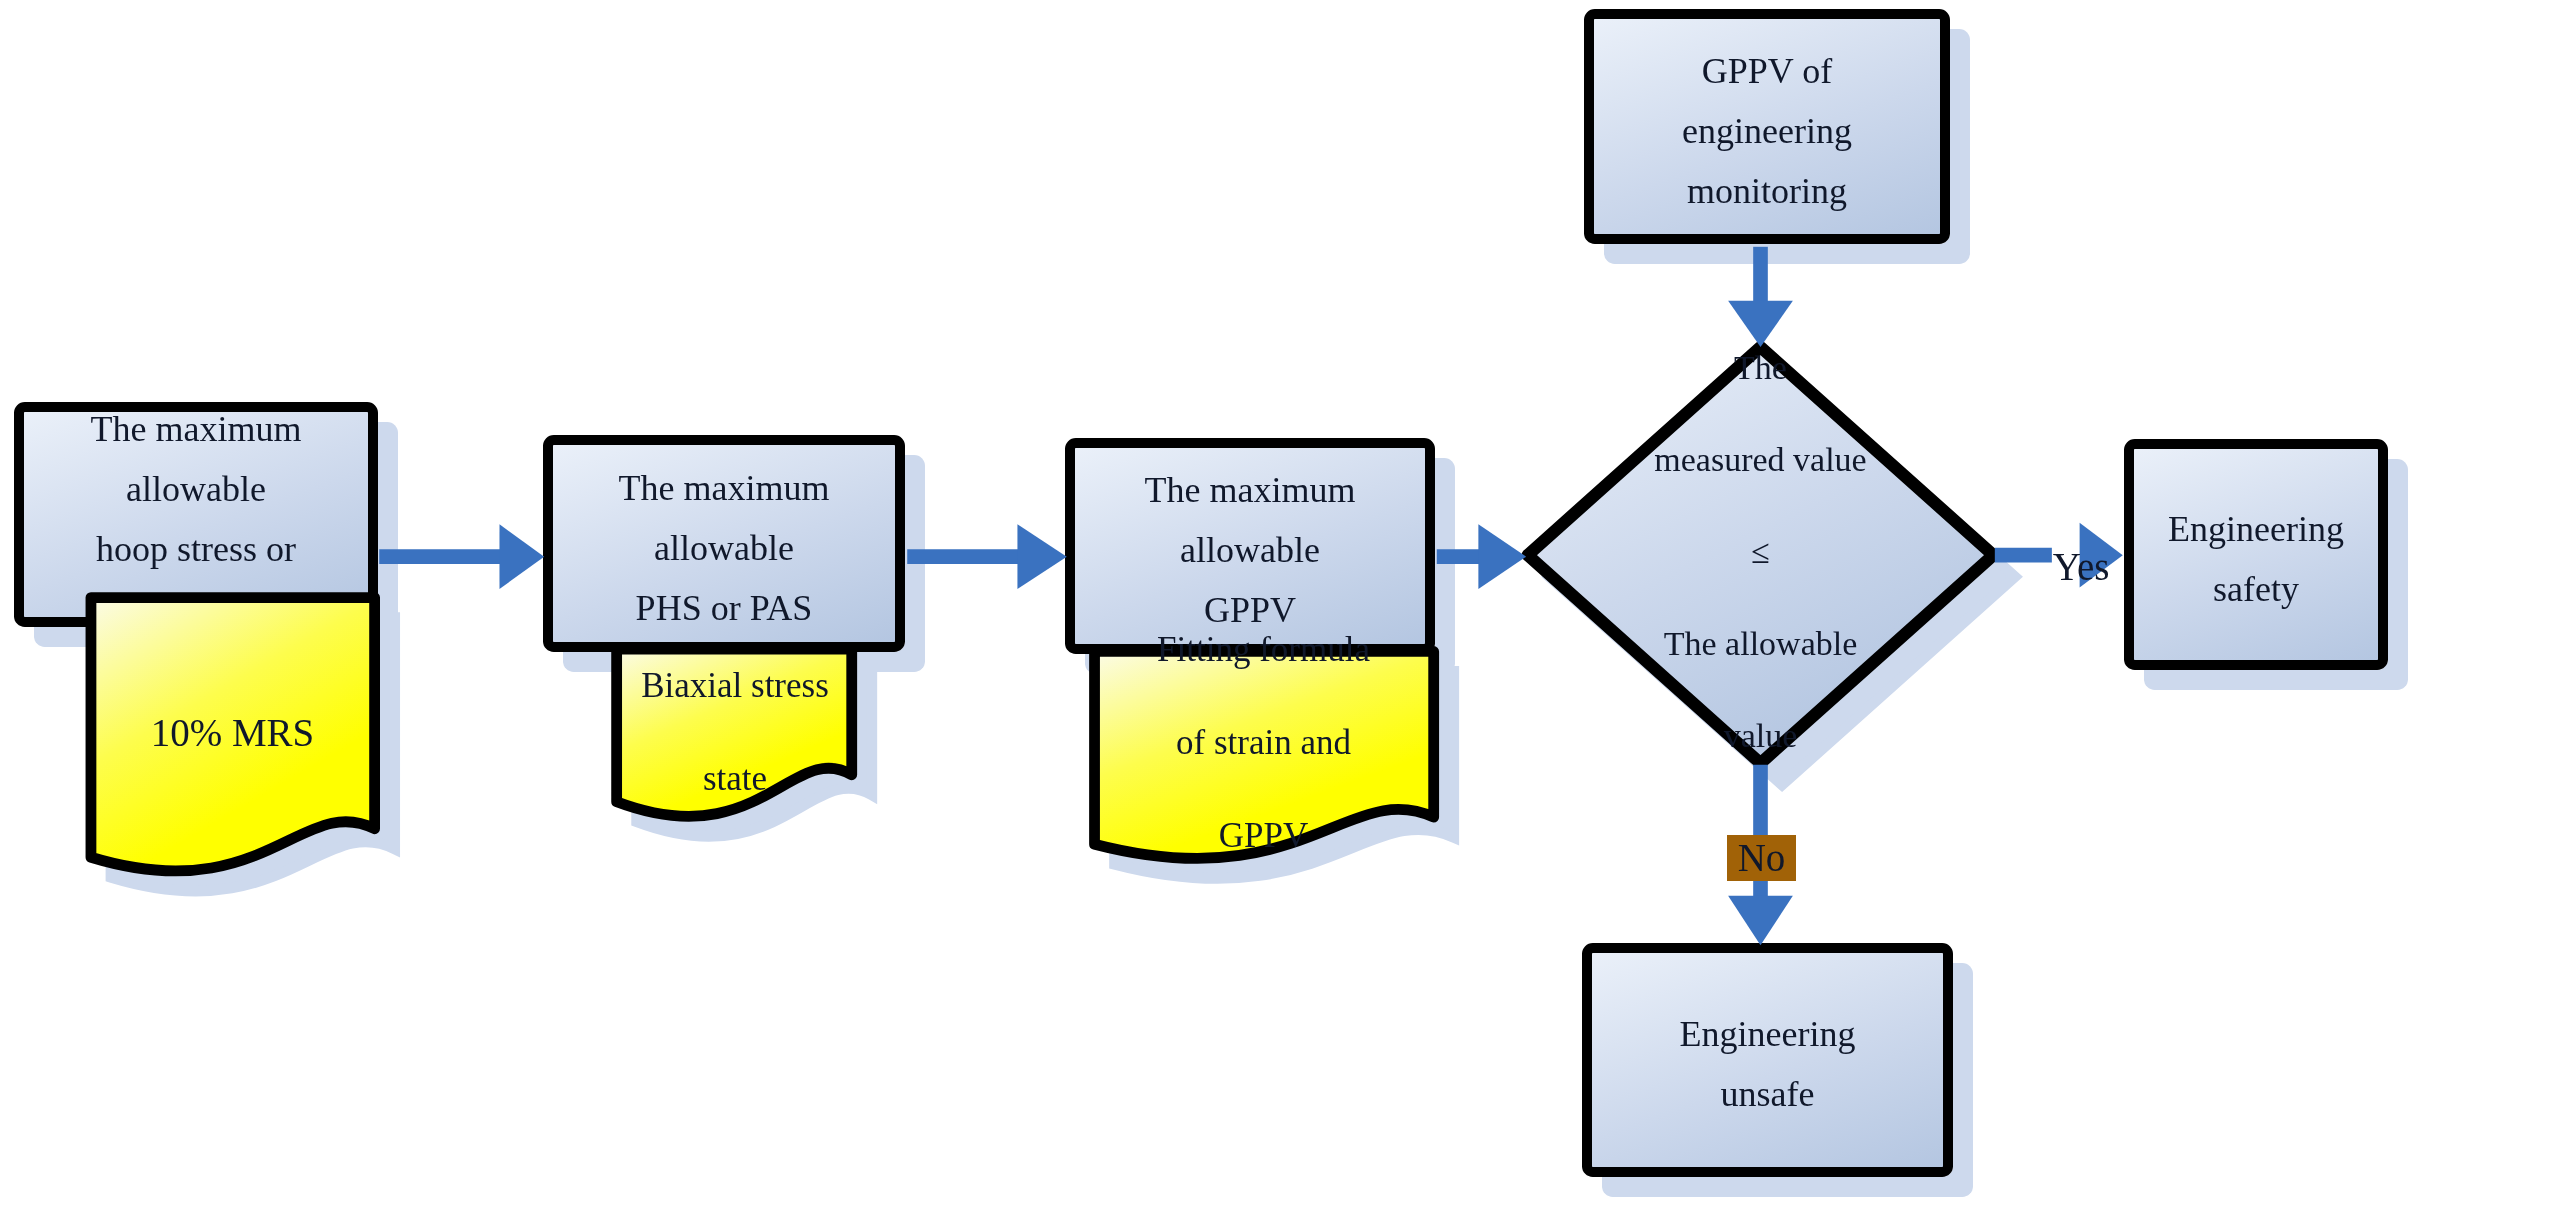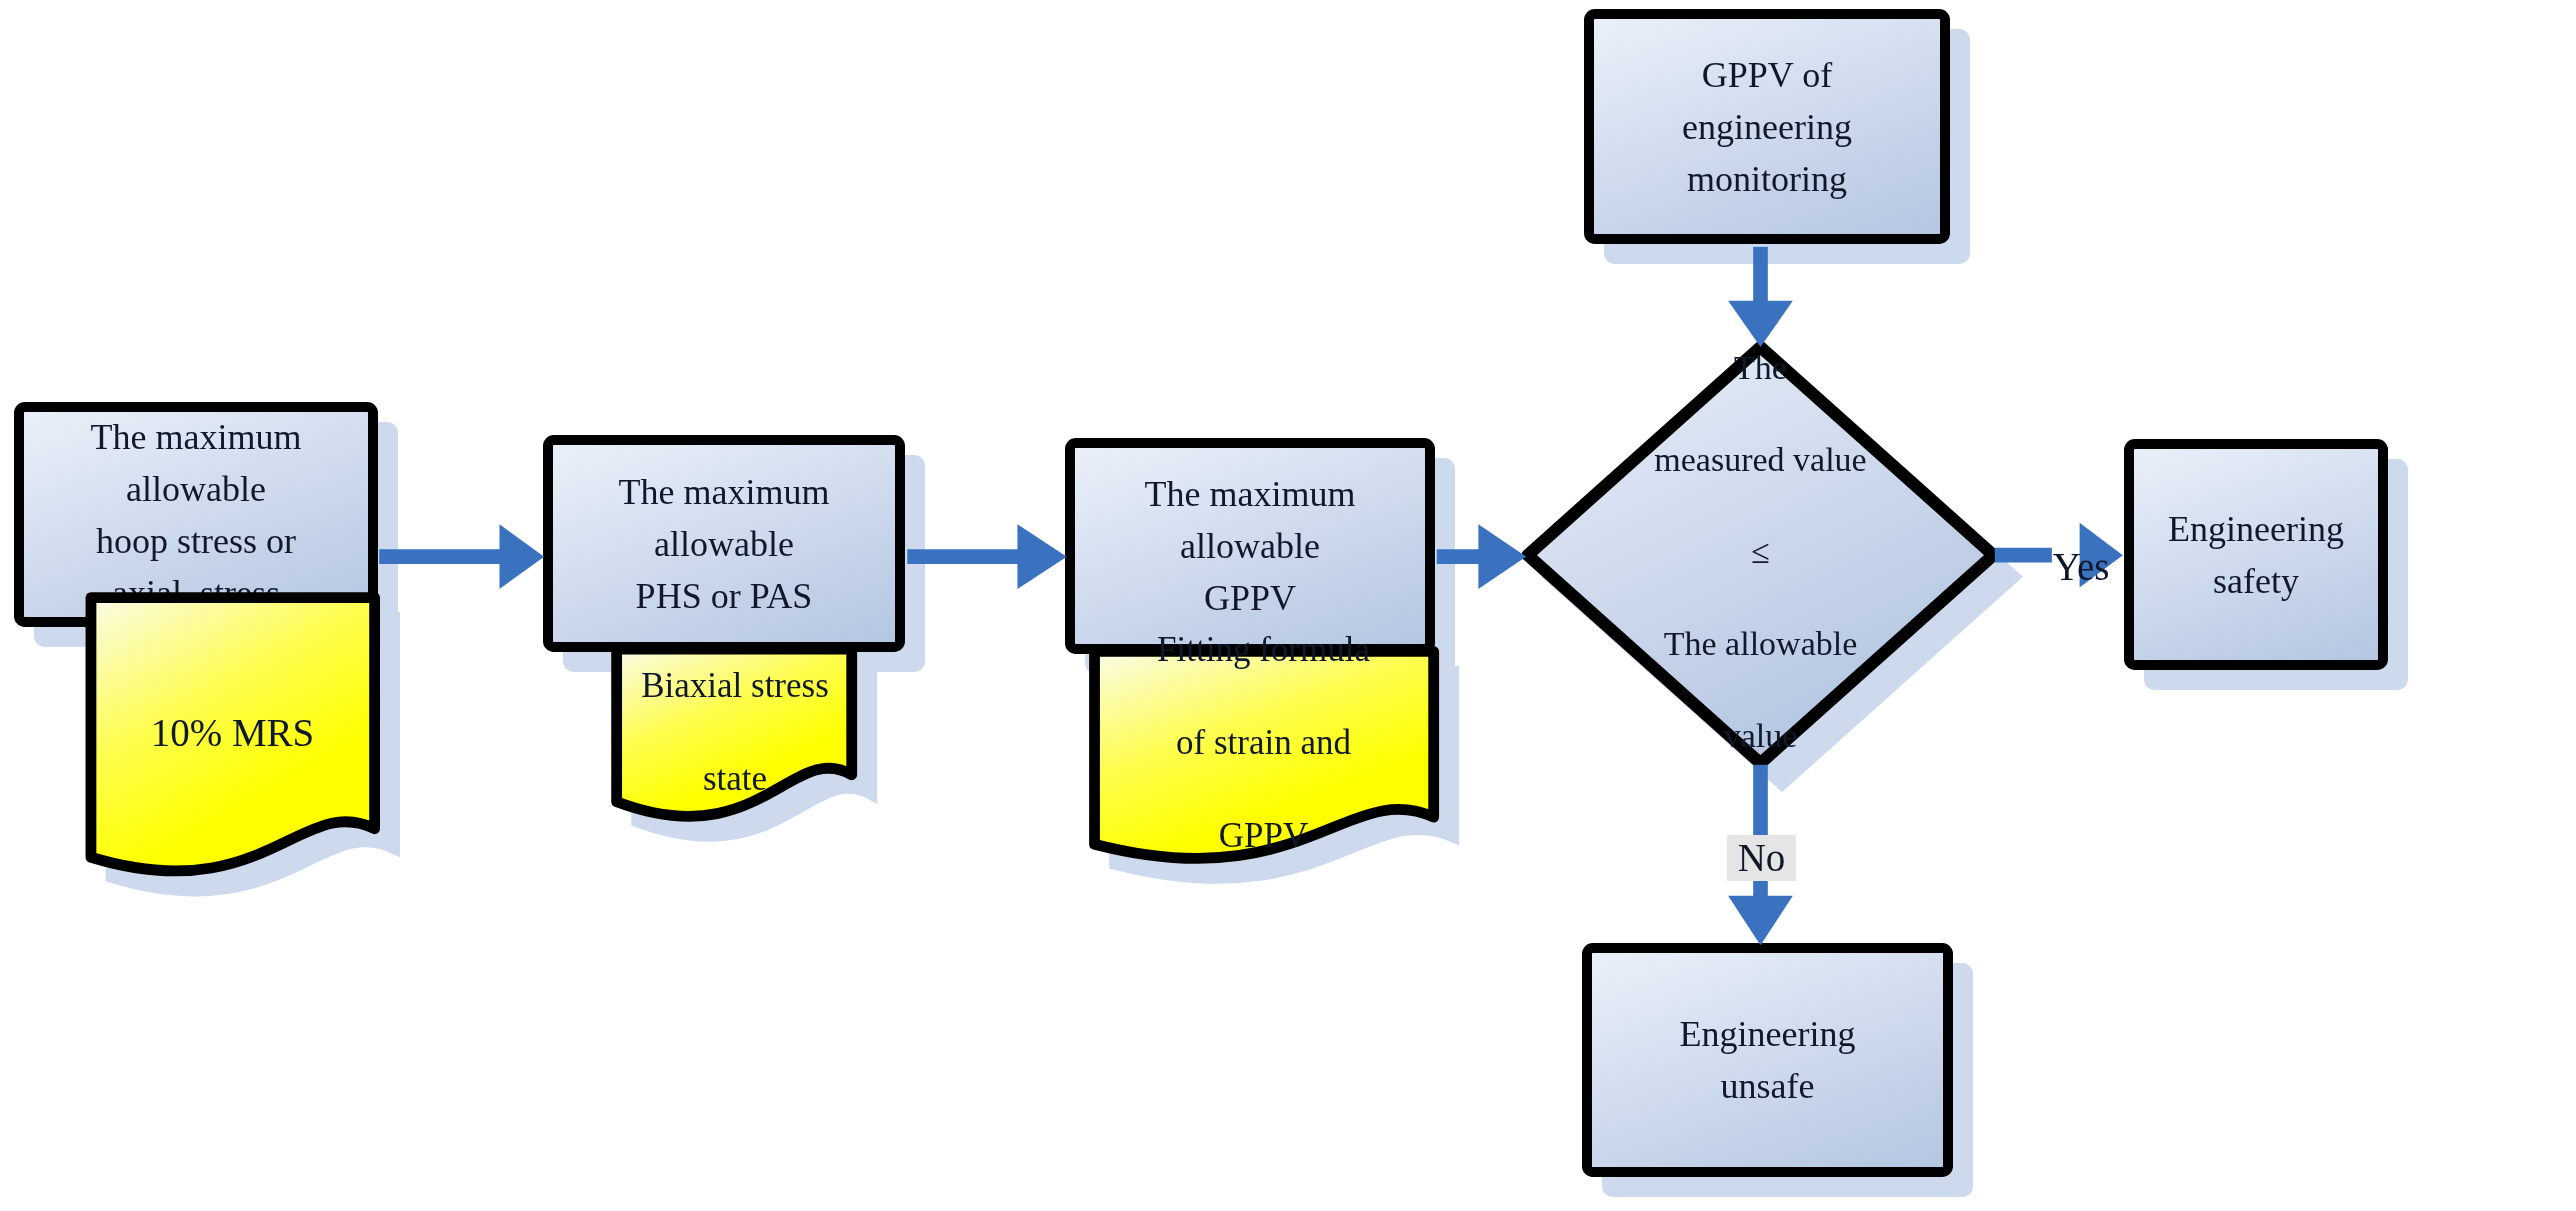--- a/index.html
+++ b/index.html
@@ -7,29 +7,29 @@
     position:relative;width:2576px;height:1212px;background:#ffffff;overflow:hidden;
     font-family:"Liberation Serif","DejaVu Serif",serif;color:#10182b;
   }
   .flowbox{
     position:absolute;box-sizing:border-box;
     border:10.8px solid #000;border-radius:10.8px;
     background:linear-gradient(160deg,#eaf0f9 0%,#ccd8ec 55%,#b4c6e1 100%);
     box-shadow:20px 20px 0 0 #cdd9ed;
     display:flex;flex-direction:column;align-items:center;justify-content:center;
   }
-  .flowbox .ln{display:block;white-space:pre;text-align:right;line-height:52px;font-size:36px;}
+  .flowbox .ln{display:block;white-space:pre;text-align:right;line-height:52px;font-size:36px;margin-top:8px;}
   #svg-layer{position:absolute;left:0;top:0;z-index:5;}
   .txt{
     position:absolute;z-index:6;display:flex;flex-direction:column;
     align-items:center;justify-content:center;text-align:center;gap:44px;
   }
   .txt .ln{display:block;white-space:pre;}
   .edge-label{position:absolute;z-index:7;font-size:39px;line-height:46px;text-align:center;margin-top:12px;}
-  #no-label{background:#e5e5e5;}
+  #no-label{background:#a16207;}
 </style>
 </head>
 <body>
 
 <div id="canvas">
 
   <div class="flowbox" style="left:14px;top:402px;width:364px;height:225px;">
     <span class="ln">The maximum</span>
     <span class="ln">allowable</span>
     <span class="ln">hoop stress or</span>

